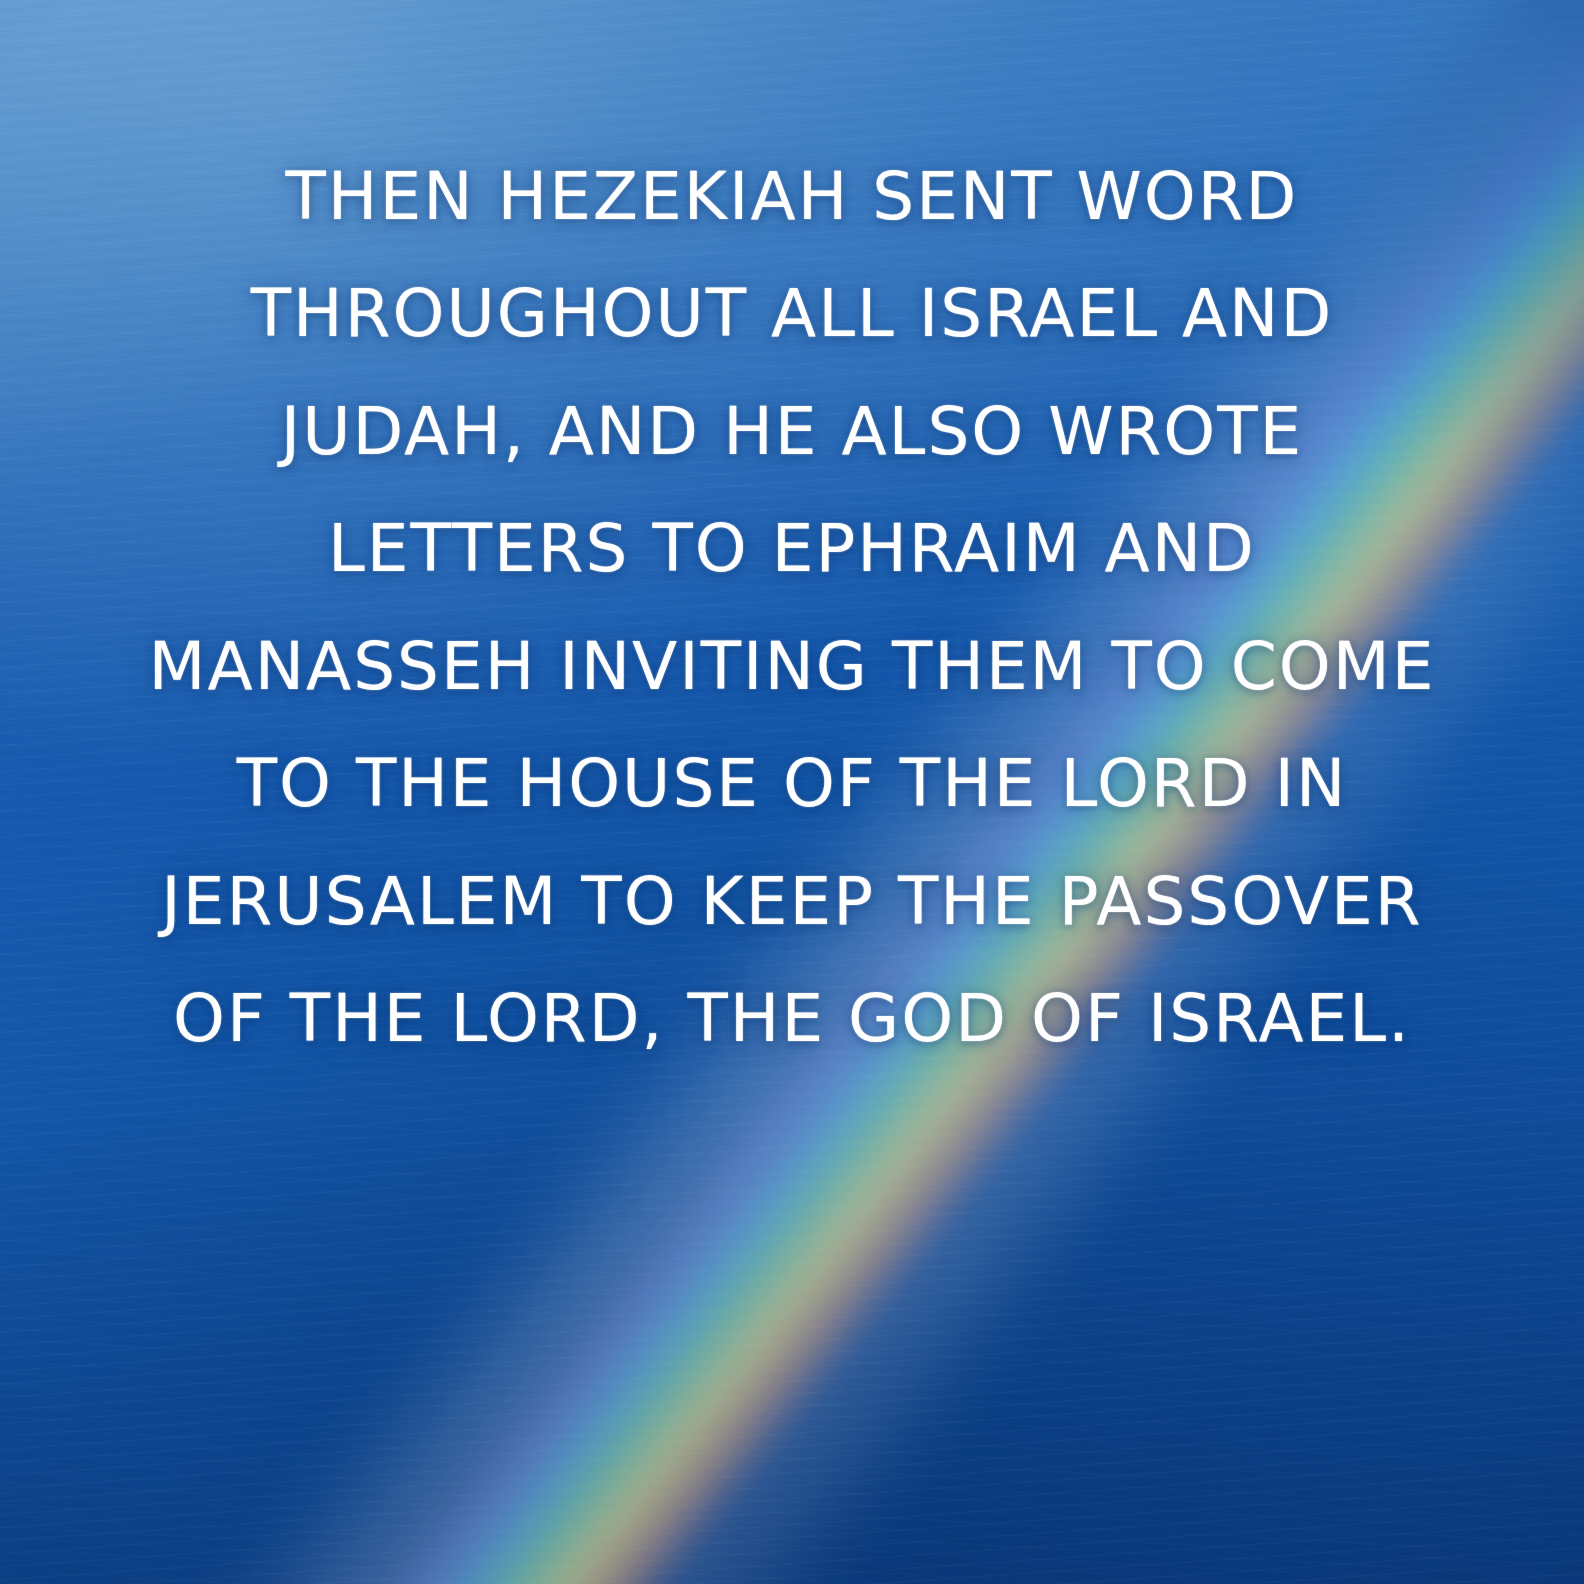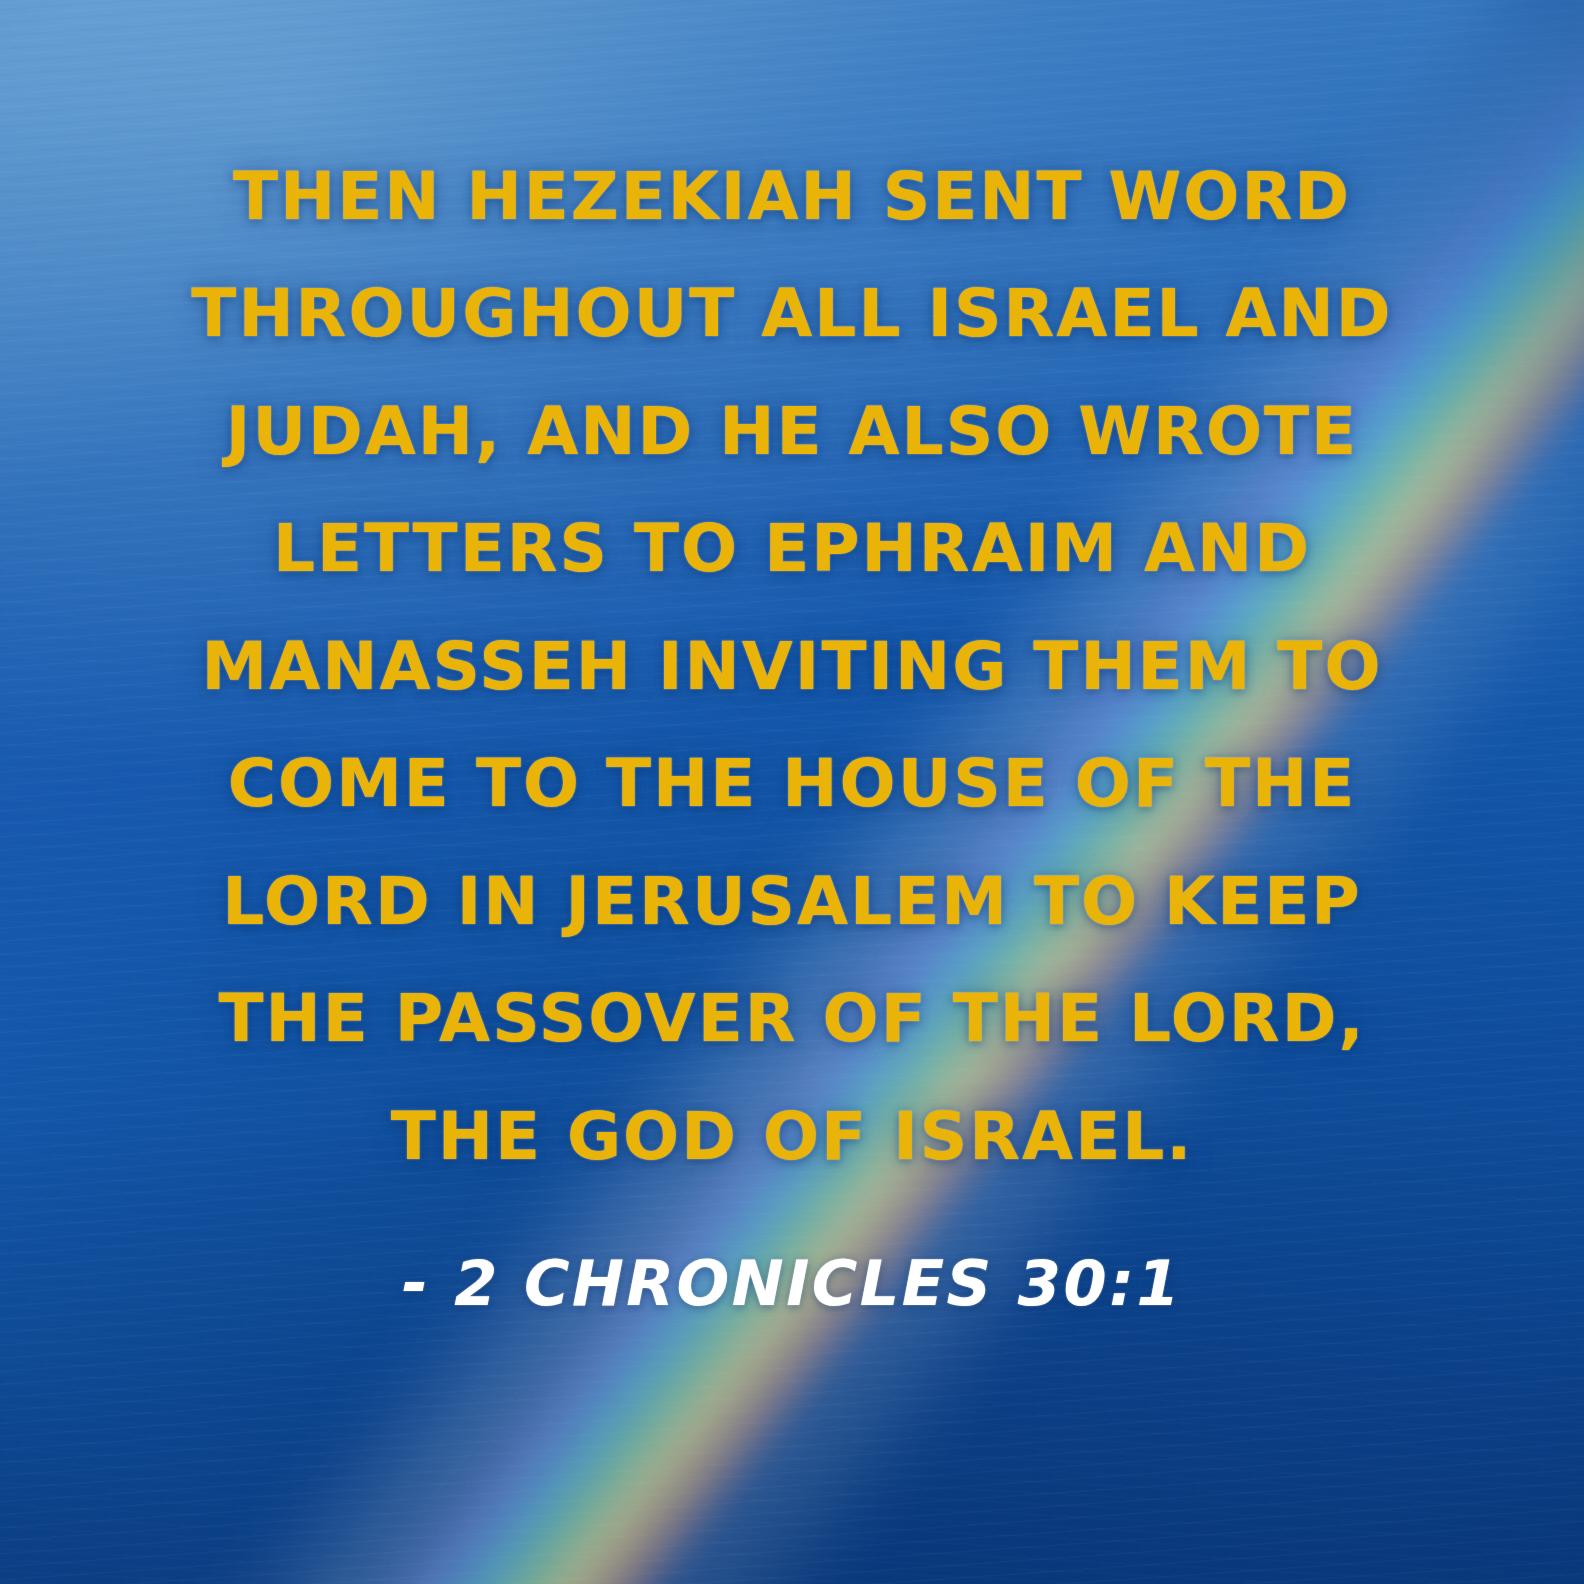--- a/index.html
+++ b/index.html
@@ -159,23 +159,23 @@
     inset: 0;
     display: flex;
     flex-direction: column;
     align-items: center;
     padding-top: 138px;
     box-sizing: border-box;
   }
   .verse {
     width: 1310px;
     text-align: center;
-    color: #eab308;
+    color: #ffffff;
     font-family: "DejaVu Sans", sans-serif;
-    font-weight: 700;
+    font-weight: 400;
     font-size: 66px;
     line-height: 1.78;
     letter-spacing: 2.0px;
     text-transform: uppercase;
     text-shadow:
       0 0 2px rgba(255,255,255,0.55),
       0 2px 10px rgba(10,50,110,0.55),
       0 0 30px rgba(12,60,130,0.35);
   }
   .reference {
@@ -209,16 +209,15 @@
       <div class="band band-glow"></div>
       <div class="band band-core"></div>
       <div class="band band-fade-ends"></div>
     </div>
   </div>
 
   <div class="vignette"></div>
 
   <div class="content">
     <div class="verse">Then Hezekiah sent word throughout all Israel and Judah, and he also wrote letters to Ephraim and Manasseh inviting them to come to the house of the LORD in Jerusalem to keep the Passover of the LORD, the God of Israel.</div>
-    <div class="reference">- 2 Chronicles 30:1</div>
   </div>
 
 </div>
 
 </body></html>

